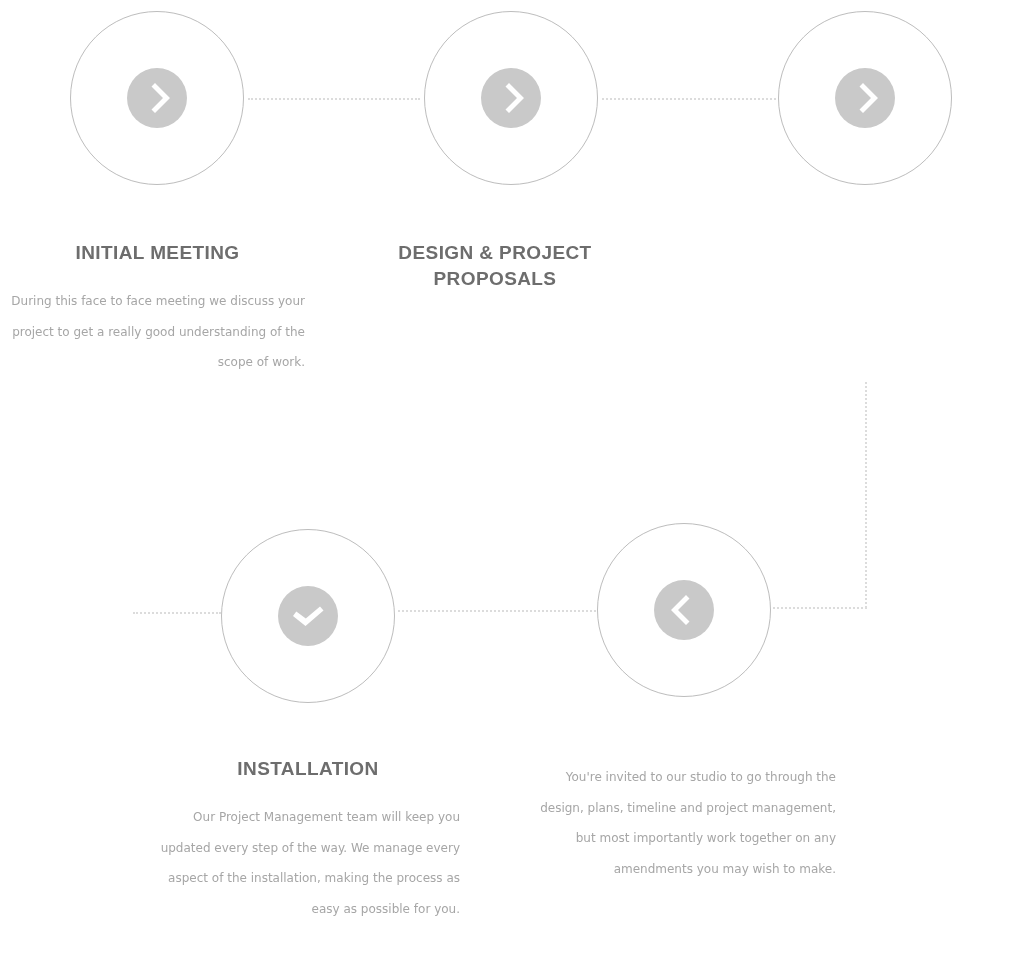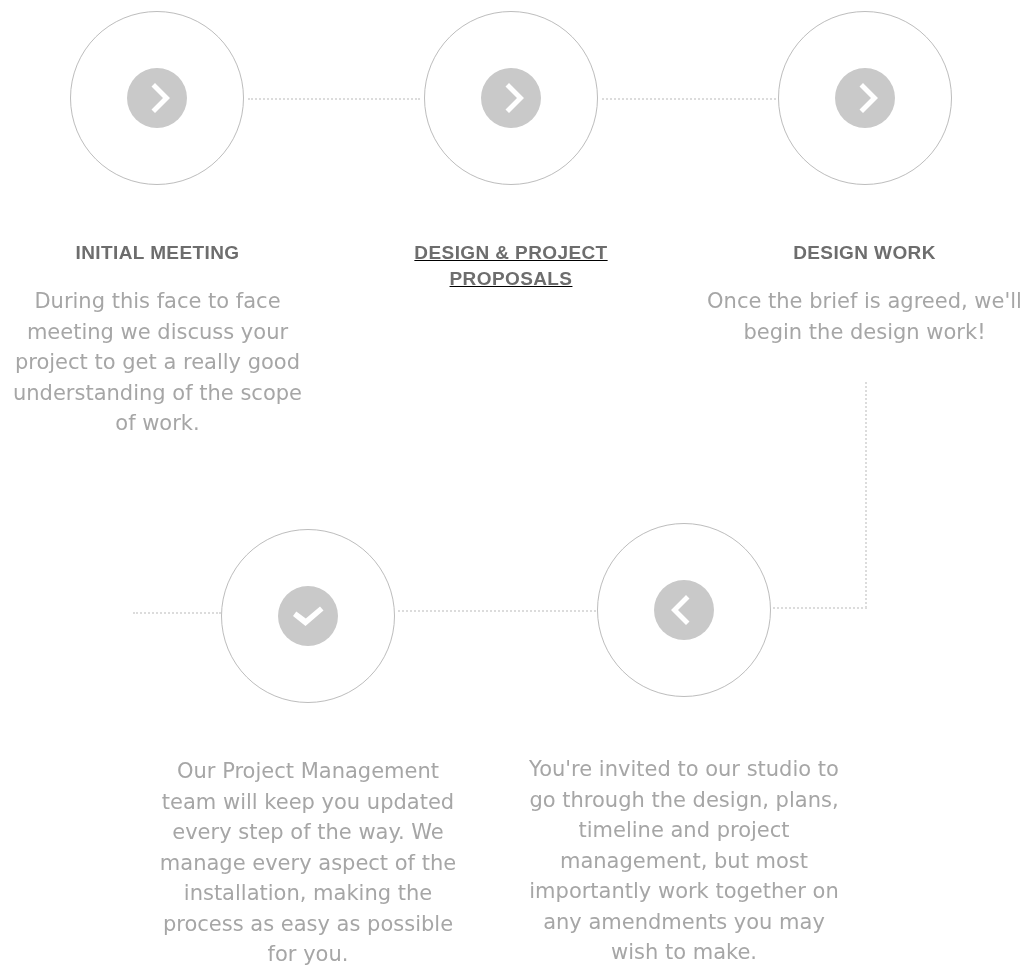--- a/index.html
+++ b/index.html
@@ -82,25 +82,26 @@
     font-family: "Liberation Sans", "DejaVu Sans", sans-serif;
     font-weight: bold;
     font-size: 19px;
     letter-spacing: 0.4px;
     color: #6d6d6d;
     line-height: 26px;
     margin: 0 0 20px 0;
   }
   .step-desc {
     font-family: "DejaVu Sans", "Liberation Sans", sans-serif;
-    font-size: 21px;
+    font-size: 12px;
     line-height: 30.5px;
     color: #a6a6a6;
-    margin: 0;
+    margin: 8px;
     font-weight: 400;
+    text-align: right;
   }
 </style>
 </head>
 <body>
 
 <div id="stage">
 
   <div class="connector h" style="left:248px; top:98px; width:172px;"></div>
 
   <div class="connector h" style="left:602px; top:98px; width:174px;"></div>
@@ -127,46 +128,43 @@
   </div>
 
   <div class="step" style="left:424px; top:11px; width:174px; height:174px;">
     <div class="circle-outer"></div>
     <div class="icon-badge">
       <svg width="34" height="34" viewBox="0 0 34 34" aria-hidden="true">
         <path d="M11.5 5.5 L15.0 2.0 L30.0 17.0 L15.0 32.0 L11.5 28.5 L23.0 17.0 Z" fill="#ffffff"></path>
       </svg>
     </div>
   </div>
-  <div class="step-text" style="left:352px; top:240px; width:318px;text-decoration:underline;">
+  <div class="step-text" style="left:336px; top:240px; width:318px;">
     <p class="step-title">DESIGN &amp; PROJECT PROPOSALS</p>
   </div>
 
   <div class="step" style="left:778px; top:11px; width:174px; height:174px;">
     <div class="circle-outer"></div>
     <div class="icon-badge">
       <svg width="34" height="34" viewBox="0 0 34 34" aria-hidden="true">
         <path d="M11.5 5.5 L15.0 2.0 L30.0 17.0 L15.0 32.0 L11.5 28.5 L23.0 17.0 Z" fill="#ffffff"></path>
       </svg>
     </div>
   </div>
-  <div class="step-text" style="left:705px; top:240px; width:319px;">
-    <p class="step-title">DESIGN WORK</p>
-    <p class="step-desc">Once the brief is agreed, we'll begin the design work!</p>
-  </div>
 
   <div class="step" style="left:221px; top:529px; width:174px; height:174px;">
     <div class="circle-outer"></div>
     <div class="icon-badge">
       <svg width="36" height="36" viewBox="0 0 36 36" aria-hidden="true">
         <path d="M30.0 8.5 L33.5 12.5 L15.5 28.0 L3.0 18.0 L6.3 13.6 L15.8 20.6 Z" fill="#ffffff"></path>
       </svg>
     </div>
   </div>
   <div class="step-text" style="left:148px; top:756px; width:320px;">
+    <p class="step-title">INSTALLATION</p>
     <p class="step-desc">Our Project Management team will keep you updated every step of the way. We manage every aspect of the installation, making the process as easy as possible for you.</p>
   </div>
 
   <div class="step" style="left:597px; top:523px; width:174px; height:174px;">
     <div class="circle-outer"></div>
     <div class="icon-badge">
       <svg width="34" height="34" viewBox="0 0 34 34" aria-hidden="true">
         <path d="M22.5 5.5 L19.0 2.0 L4.0 17.0 L19.0 32.0 L22.5 28.5 L11.0 17.0 Z" fill="#ffffff"></path>
       </svg>
     </div>

